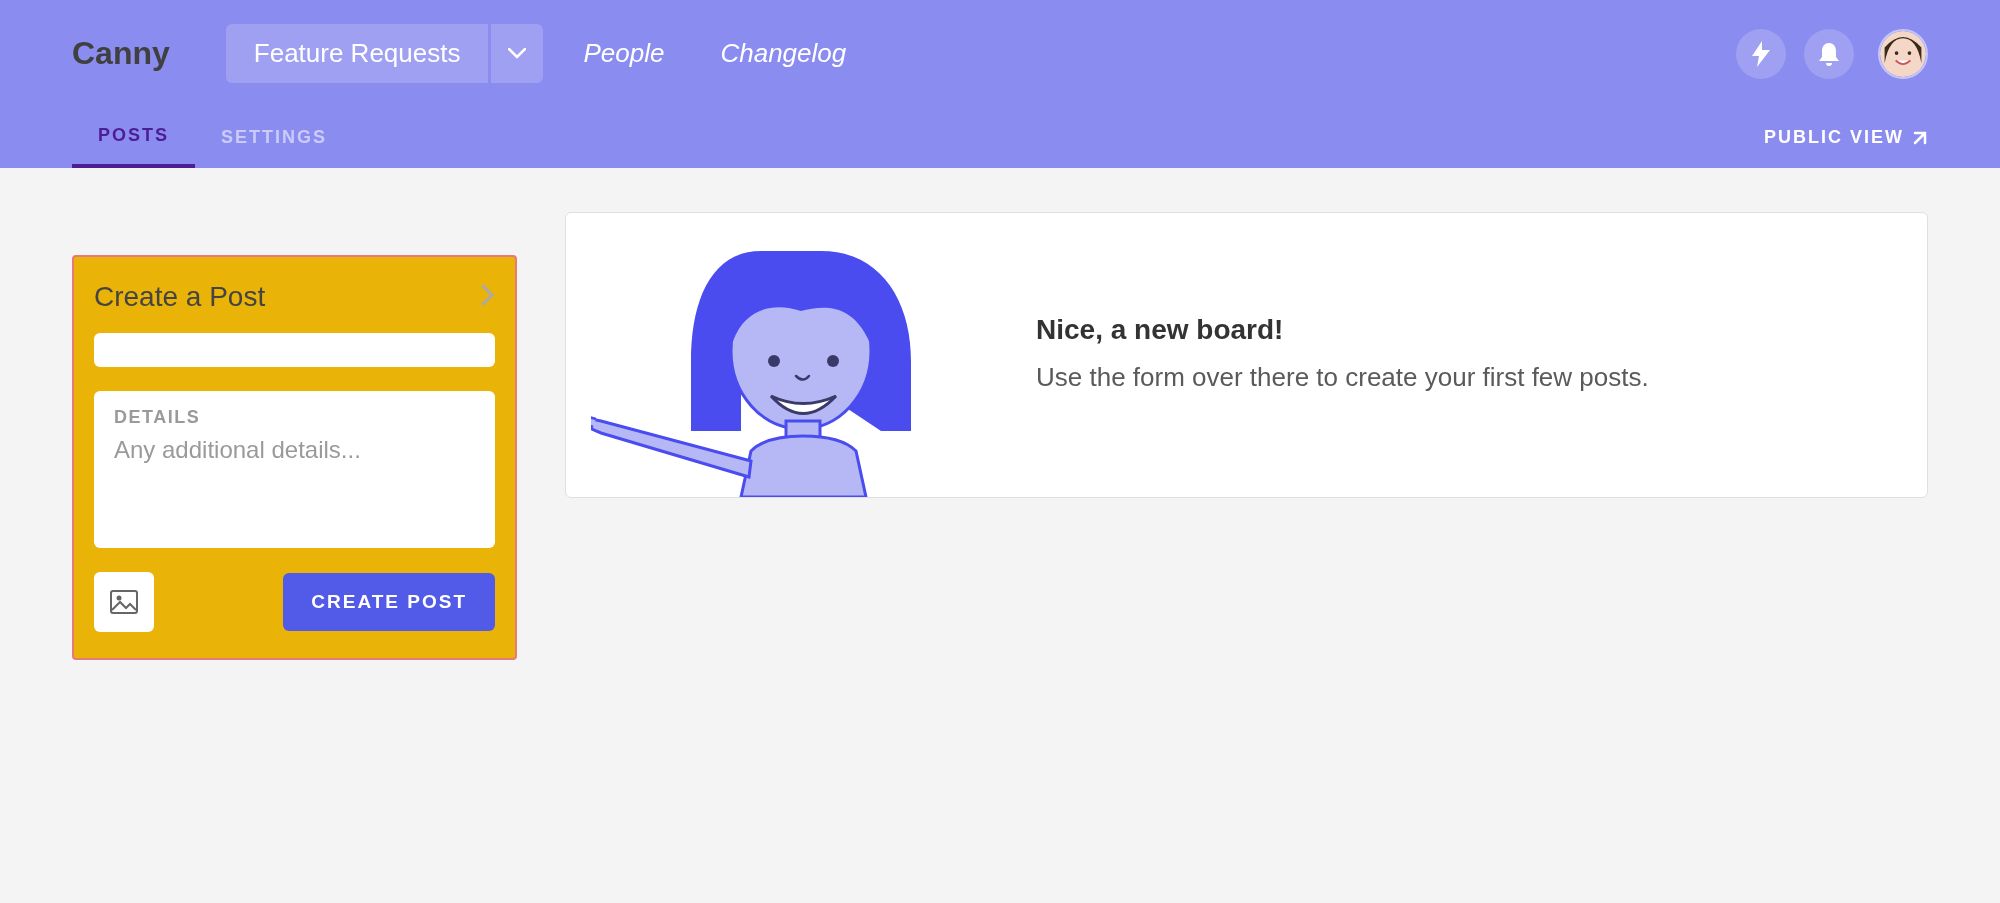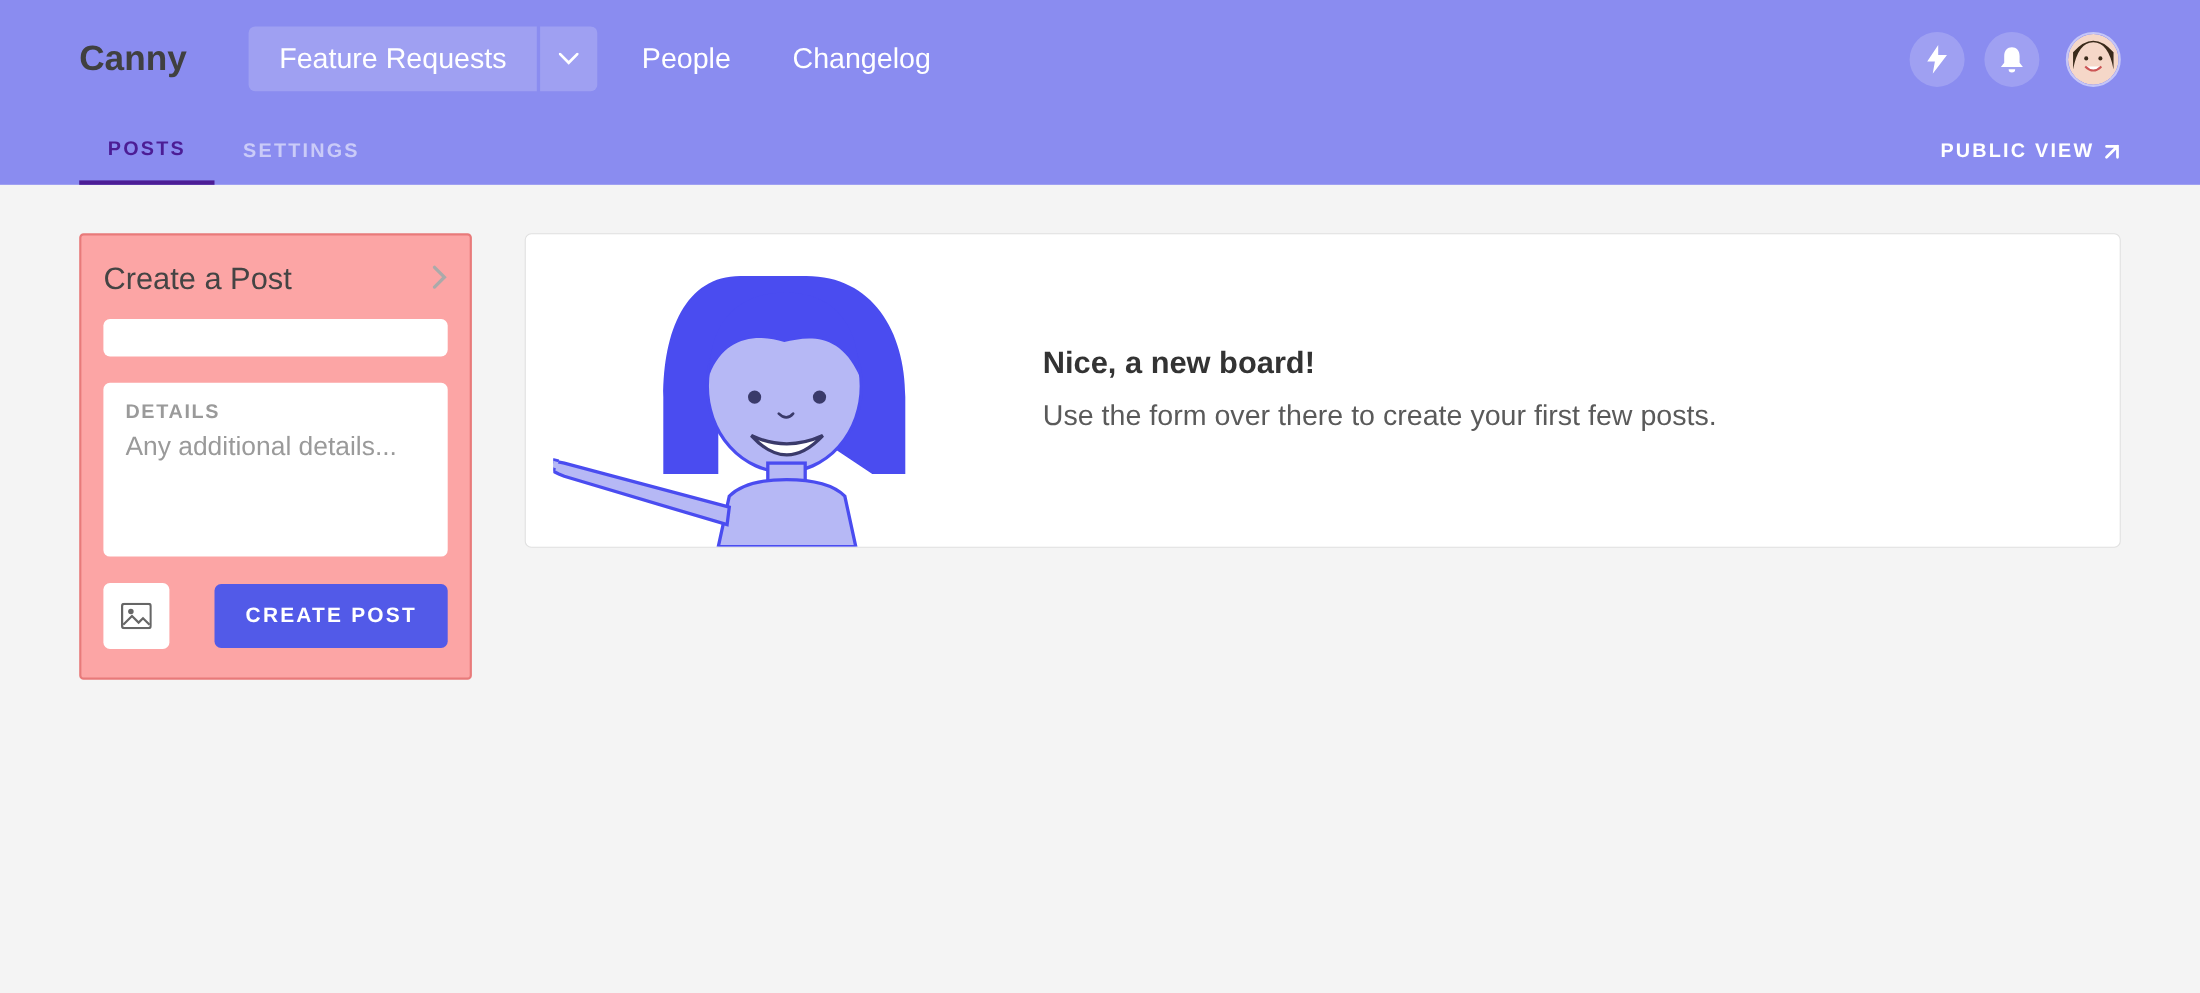--- a/index.html
+++ b/index.html
@@ -47,20 +47,21 @@
     justify-content: center;
     cursor: pointer;
     margin-left: 3px;
   }
   .nav-link {
     color: #fff;
     font-size: 26px;
     font-weight: 500;
     margin-right: 56px;
     cursor: pointer;
+    font-style: italic;
   }
   .header-spacer { flex: 1; }
   .icon-btn {
     width: 50px;
     height: 50px;
     border-radius: 50%;
     background: rgba(255,255,255,0.18);
     display: flex;
     align-items: center;
     justify-content: center;
@@ -104,25 +105,26 @@
     cursor: pointer;
     padding: 18px 0;
   }
   .main {
     display: flex;
     padding: 44px 72px;
     gap: 48px;
     align-items: flex-start;
   }
   .create-card {
-    width: 357px;
-    background: #fca5a5;
+    width: 445px;
+    background: #eab308;
     border: 2px solid #e87a7a;
     border-radius: 4px;
     padding: 24px 20px 26px 20px;
+    margin-top: 43px;
   }
   .create-header {
     display: flex;
     justify-content: space-between;
     align-items: center;
     margin-bottom: 20px;
   }
   .create-title {
     font-size: 28px;
     color: #444;

